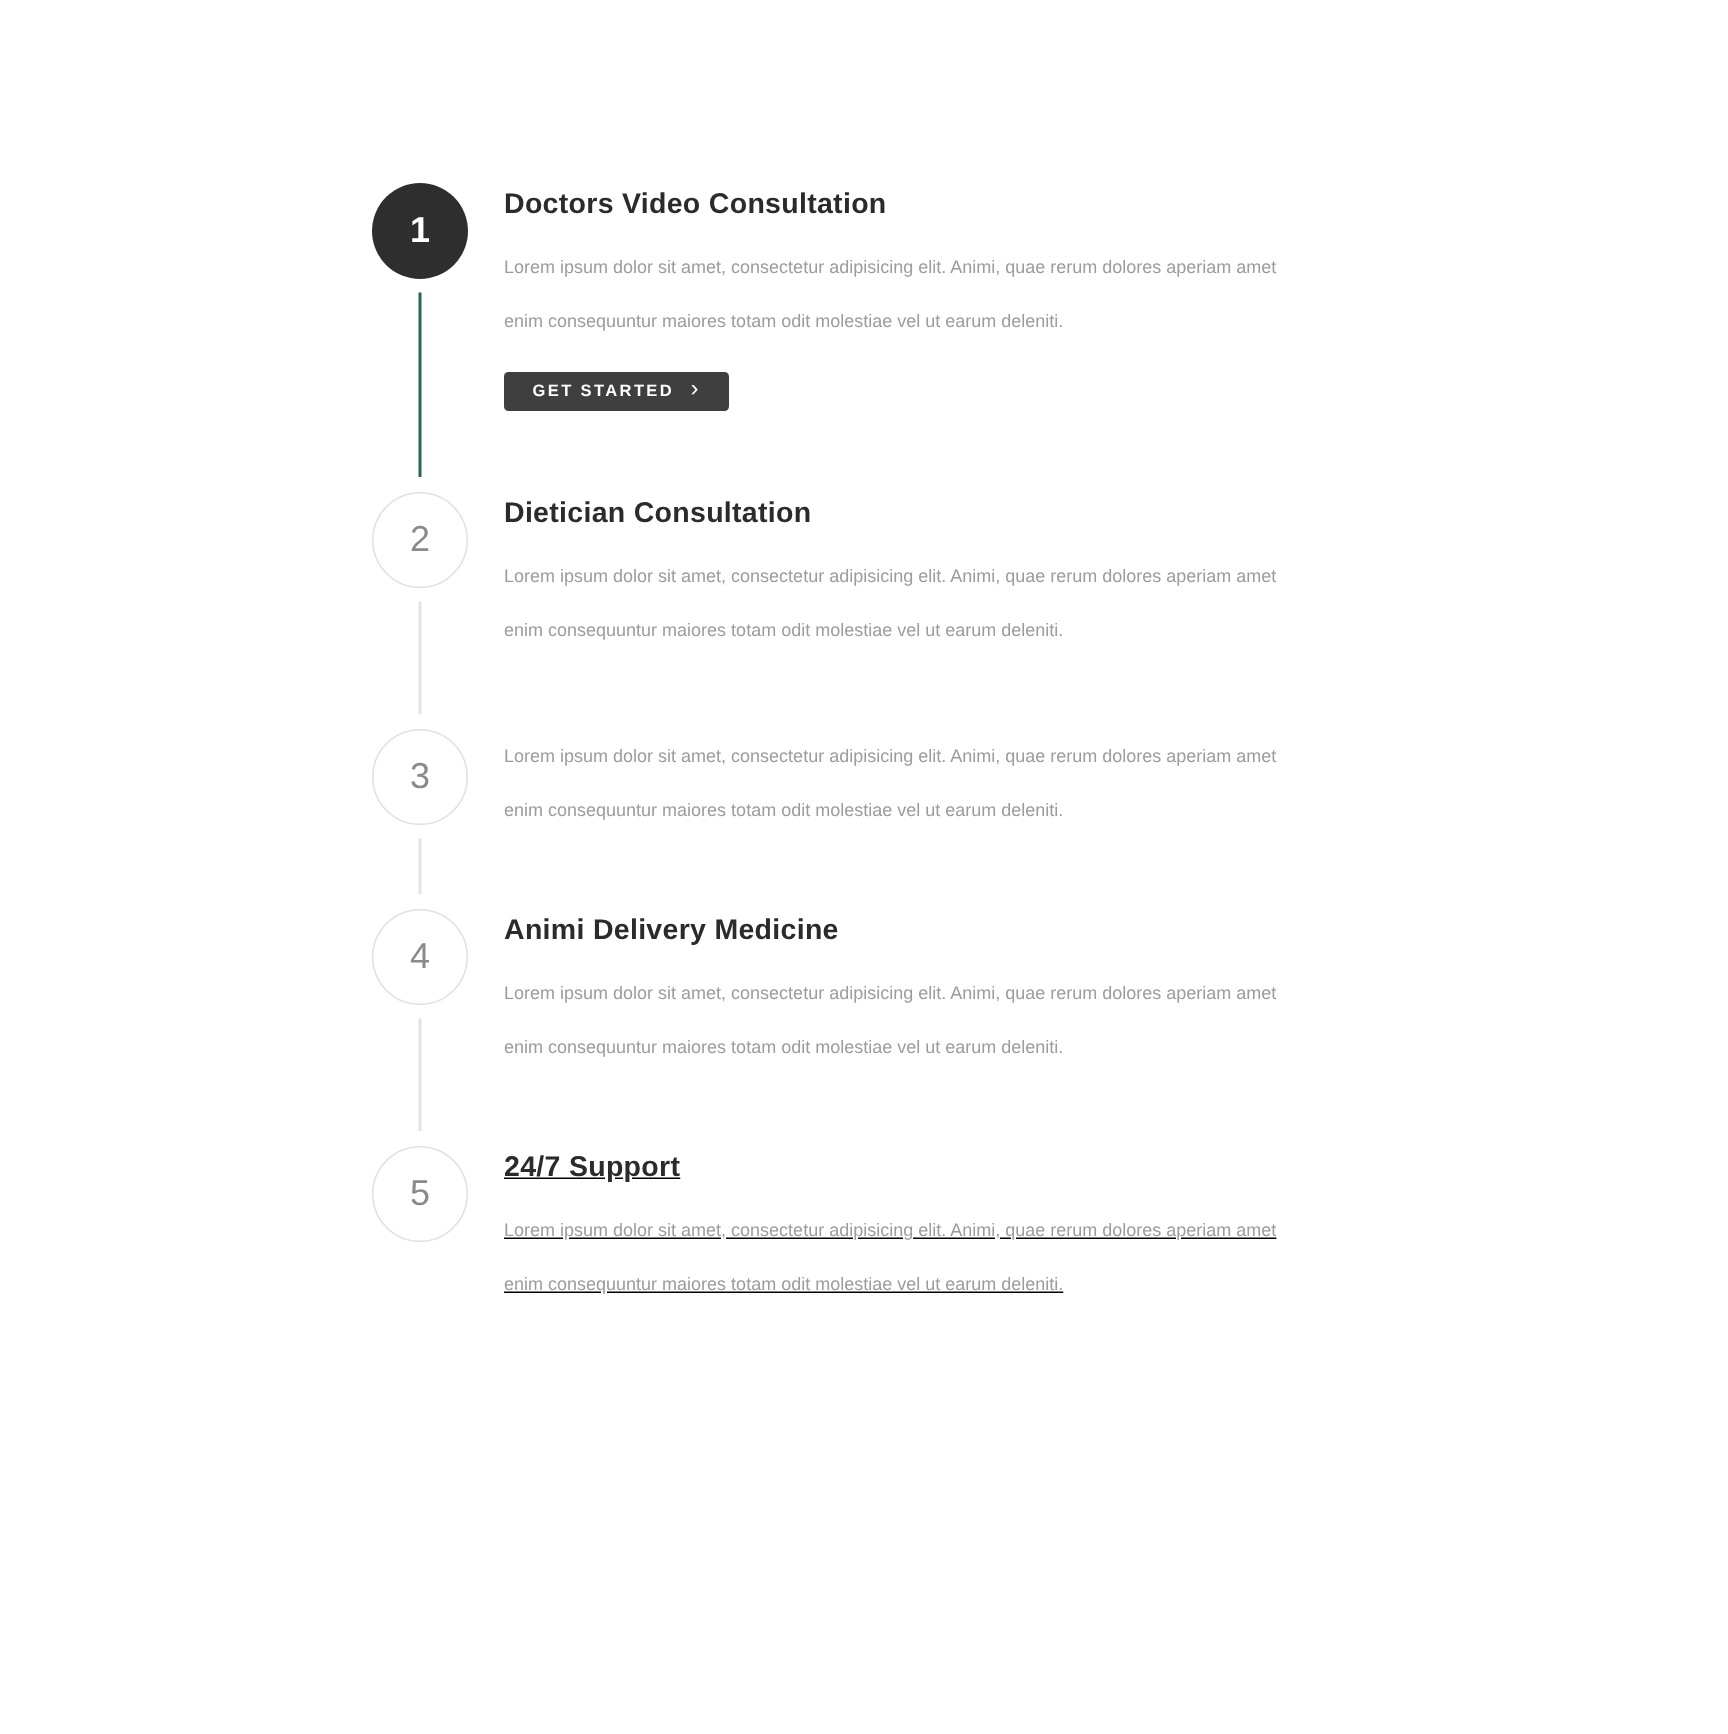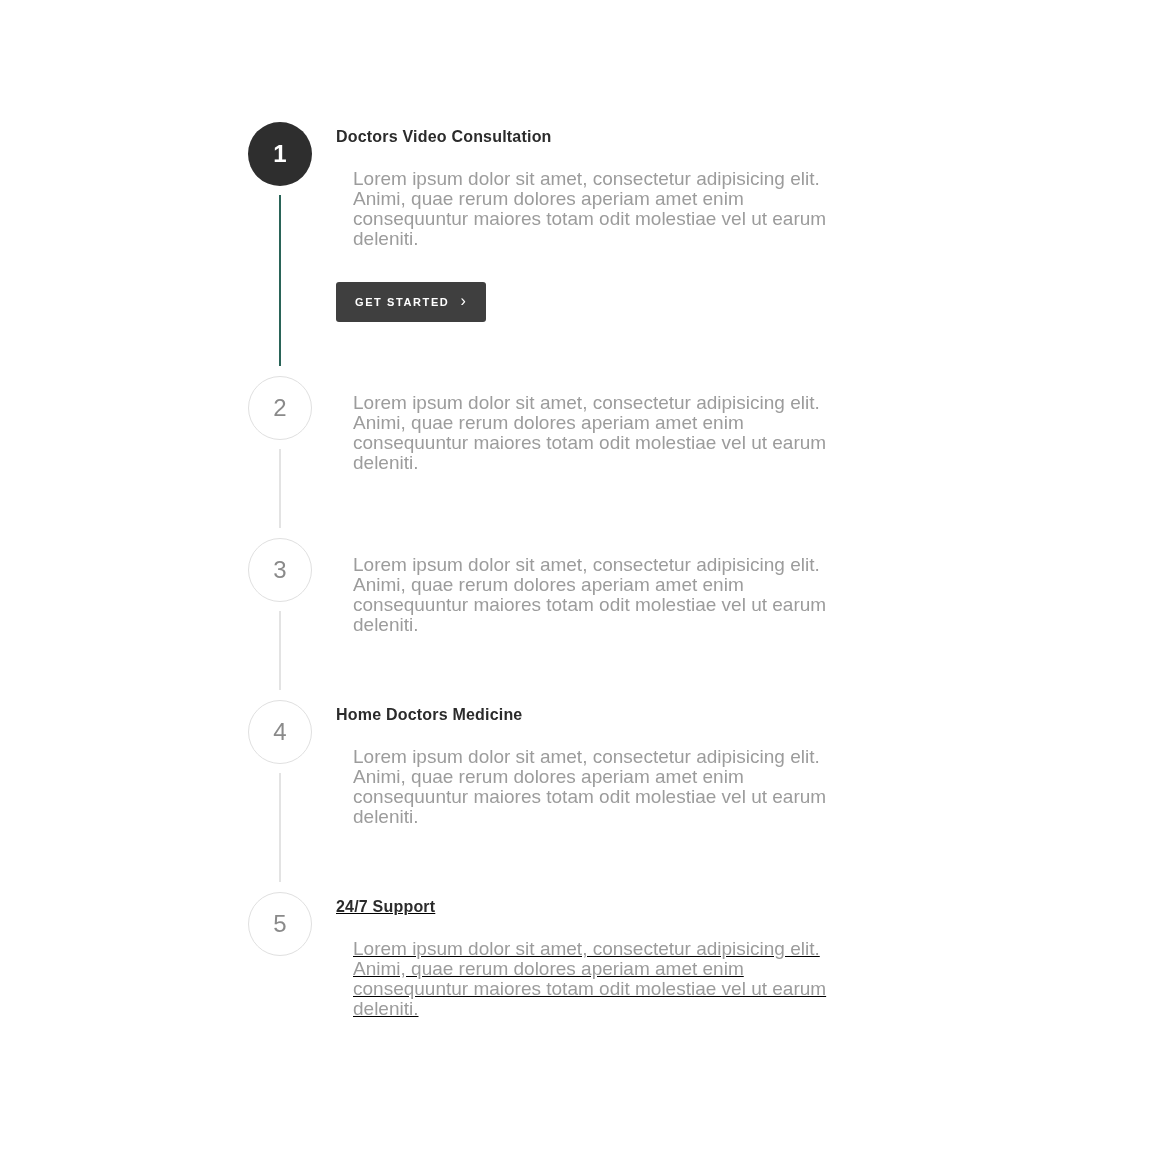--- a/index.html
+++ b/index.html
@@ -63,39 +63,39 @@
     background: var(--inactive-line);
   }
   .step.active .connector { background: var(--accent); }
   .content {
     flex: 1;
     padding-bottom: 48px;
   }
   .step.active .content { padding-bottom: 54px; }
   .step.last .content { padding-bottom: 0; text-decoration: underline; }
   .content h3 {
-    font-size: 16px;
+    font-size: 19px;
     line-height: 30px;
     font-weight: 700;
     color: var(--heading-text);
     letter-spacing: 0.2px;
     margin: 0 0 8px 0;
   }
   .content p {
-    font-size: 19px;
-    line-height: 20px;
+    font-size: 12px;
+    line-height: 36px;
     color: var(--body-text);
-    margin: 17px;
+    margin: 0;
   }
   .cta {
     display: inline-flex;
     align-items: center;
     gap: 11px;
     margin-top: 16px;
-    height: 40px;
+    height: 26px;
     padding: 0 19px;
     background: var(--button-bg);
     color: #ffffff;
     font-family: "Liberation Sans", sans-serif;
     font-size: 11px;
     font-weight: 700;
     letter-spacing: 1.6px;
     border: none;
     border-radius: 3px;
     cursor: pointer;
@@ -127,41 +127,42 @@
       </button>
     </div>
   </section>
 
   <section class="step">
     <div class="rail">
       <div class="circle">2</div>
       <div class="connector"></div>
     </div>
     <div class="content">
+      <h3>Dietician Consultation</h3>
       <p>Lorem ipsum dolor sit amet, consectetur adipisicing elit. Animi, quae rerum dolores aperiam amet enim consequuntur maiores totam odit molestiae vel ut earum deleniti.</p>
     </div>
   </section>
 
   <section class="step">
     <div class="rail">
       <div class="circle">3</div>
       <div class="connector"></div>
     </div>
     <div class="content">
       <p>Lorem ipsum dolor sit amet, consectetur adipisicing elit. Animi, quae rerum dolores aperiam amet enim consequuntur maiores totam odit molestiae vel ut earum deleniti.</p>
     </div>
   </section>
 
   <section class="step">
     <div class="rail">
       <div class="circle">4</div>
       <div class="connector"></div>
     </div>
     <div class="content">
-      <h3>Home Doctors Medicine</h3>
+      <h3>Animi Delivery Medicine</h3>
       <p>Lorem ipsum dolor sit amet, consectetur adipisicing elit. Animi, quae rerum dolores aperiam amet enim consequuntur maiores totam odit molestiae vel ut earum deleniti.</p>
     </div>
   </section>
 
   <section class="step last">
     <div class="rail">
       <div class="circle">5</div>
 
     </div>
     <div class="content">

